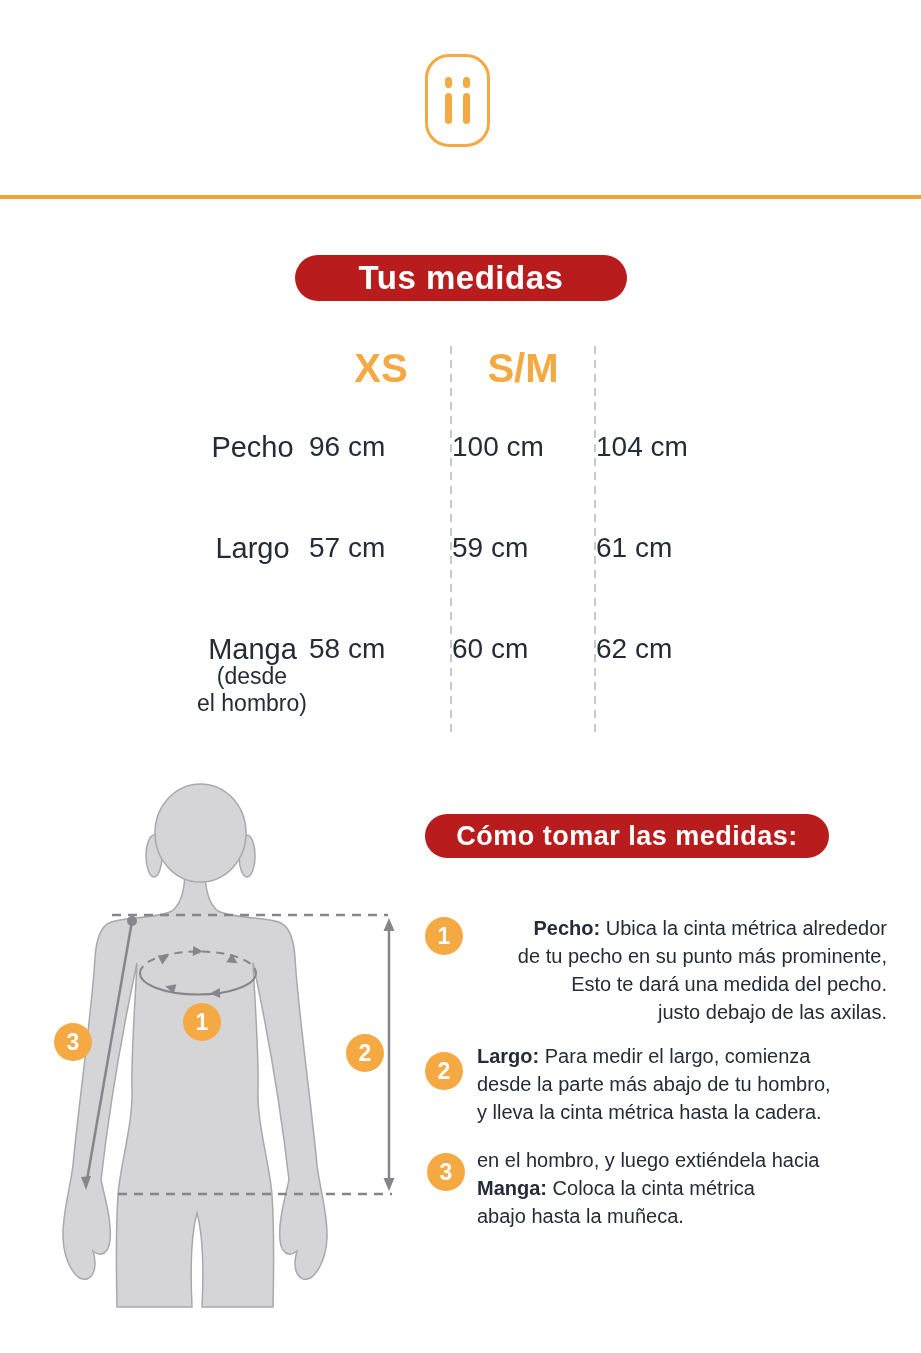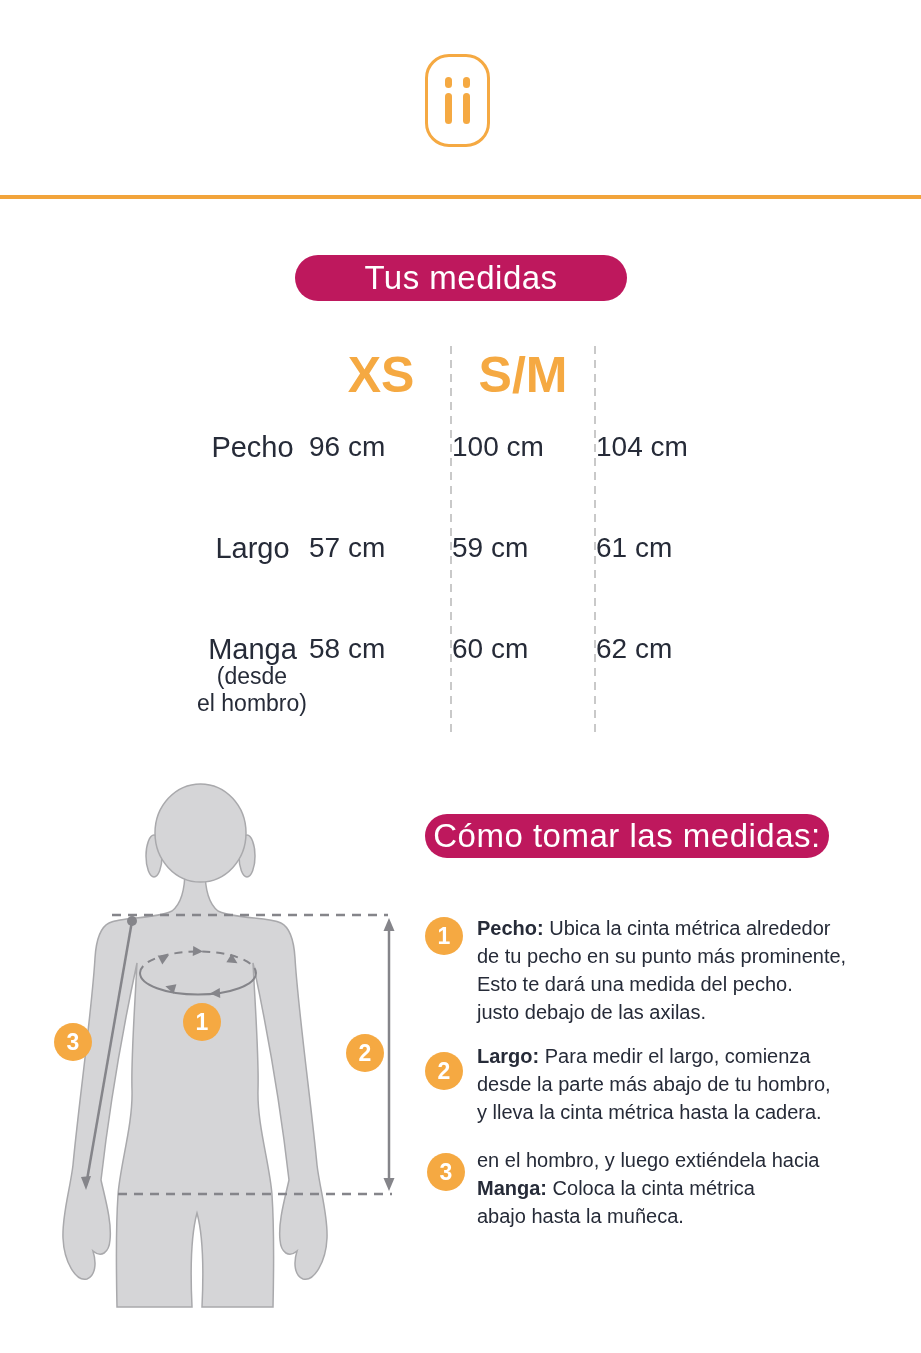--- a/index.html
+++ b/index.html
@@ -14,29 +14,29 @@
     display:flex;align-items:center;justify-content:center;gap:11px;
   }
   .logo .i-col{display:flex;flex-direction:column;align-items:center;}
   .logo .i-dot{width:7px;height:11px;background:#F5A942;border-radius:3.5px;margin-bottom:5px;}
   .logo .i-bar{width:7px;height:31px;background:#F5A942;border-radius:3.5px;}
   .sr{position:absolute;width:1px;height:1px;overflow:hidden;clip:rect(0 0 0 0);}
   .top-divider{position:absolute;left:0;top:195px;width:921px;height:4px;background:#F2A43B;}
 
   
   .pill{
-    position:absolute;background:#be185d;color:#fff;font-weight:normal;
+    position:absolute;background:#b91c1c;color:#fff;font-weight:bold;
     display:flex;align-items:center;justify-content:center;border-radius:24px;
     letter-spacing:.5px;
   }
   .pill-measures{left:295px;top:255px;width:332px;height:46px;font-size:33px;}
-  .pill-howto{left:425px;top:814px;width:404px;height:44px;font-size:33px;}
-
-  
-  .col-head{position:absolute;color:#F5A942;font-weight:bold;text-align:center;font-size:50px;}
+  .pill-howto{left:425px;top:814px;width:404px;height:44px;font-size:27px;}
+
+  
+  .col-head{position:absolute;color:#F5A942;font-weight:bold;text-align:center;font-size:40px;}
   .col-head.xs{left:316px;top:346px;width:130px;}
   .col-head.sm{left:458px;top:346px;width:130px;}
   .col-head.ml{left:598px;top:341px;width:135px;font-size:46px;}
   .vdash{
     position:absolute;top:346px;width:2px;height:392px;
     background:repeating-linear-gradient(to bottom,#C9C9C9 0 8px,transparent 8px 14px);
   }
   .vdash.d1{left:450px;}
   .vdash.d2{left:594px;}
   .row-label{position:absolute;left:160px;width:185px;text-align:center;font-size:29px;font-weight:500;}
@@ -54,21 +54,21 @@
   .badge-d1{left:183px;top:1003px;}
   .badge-d2{left:346px;top:1034px;}
   .badge-d3{left:54px;top:1023px;}
   .badge-i1{left:425px;top:917px;}
   .badge-i2{left:425px;top:1052px;}
   .badge-i3{left:427px;top:1153px;}
 
   
   .instr{position:absolute;left:477px;width:410px;font-size:20px;line-height:28px;}
   .instr b{font-weight:bold;}
-  .instr.b1{top:914px;} .instr.b2{top:1042px;} .instr.b3{top:1146px;}
+  .instr.b1{top:914px;text-align:right;} .instr.b2{top:1042px;} .instr.b3{top:1146px;}
 </style>
 </head>
 <body>
 
 <div class="page">
 
   <div class="logo">
     <span class="sr">ii</span>
     <span class="i-col">
         <span class="i-dot"></span>

